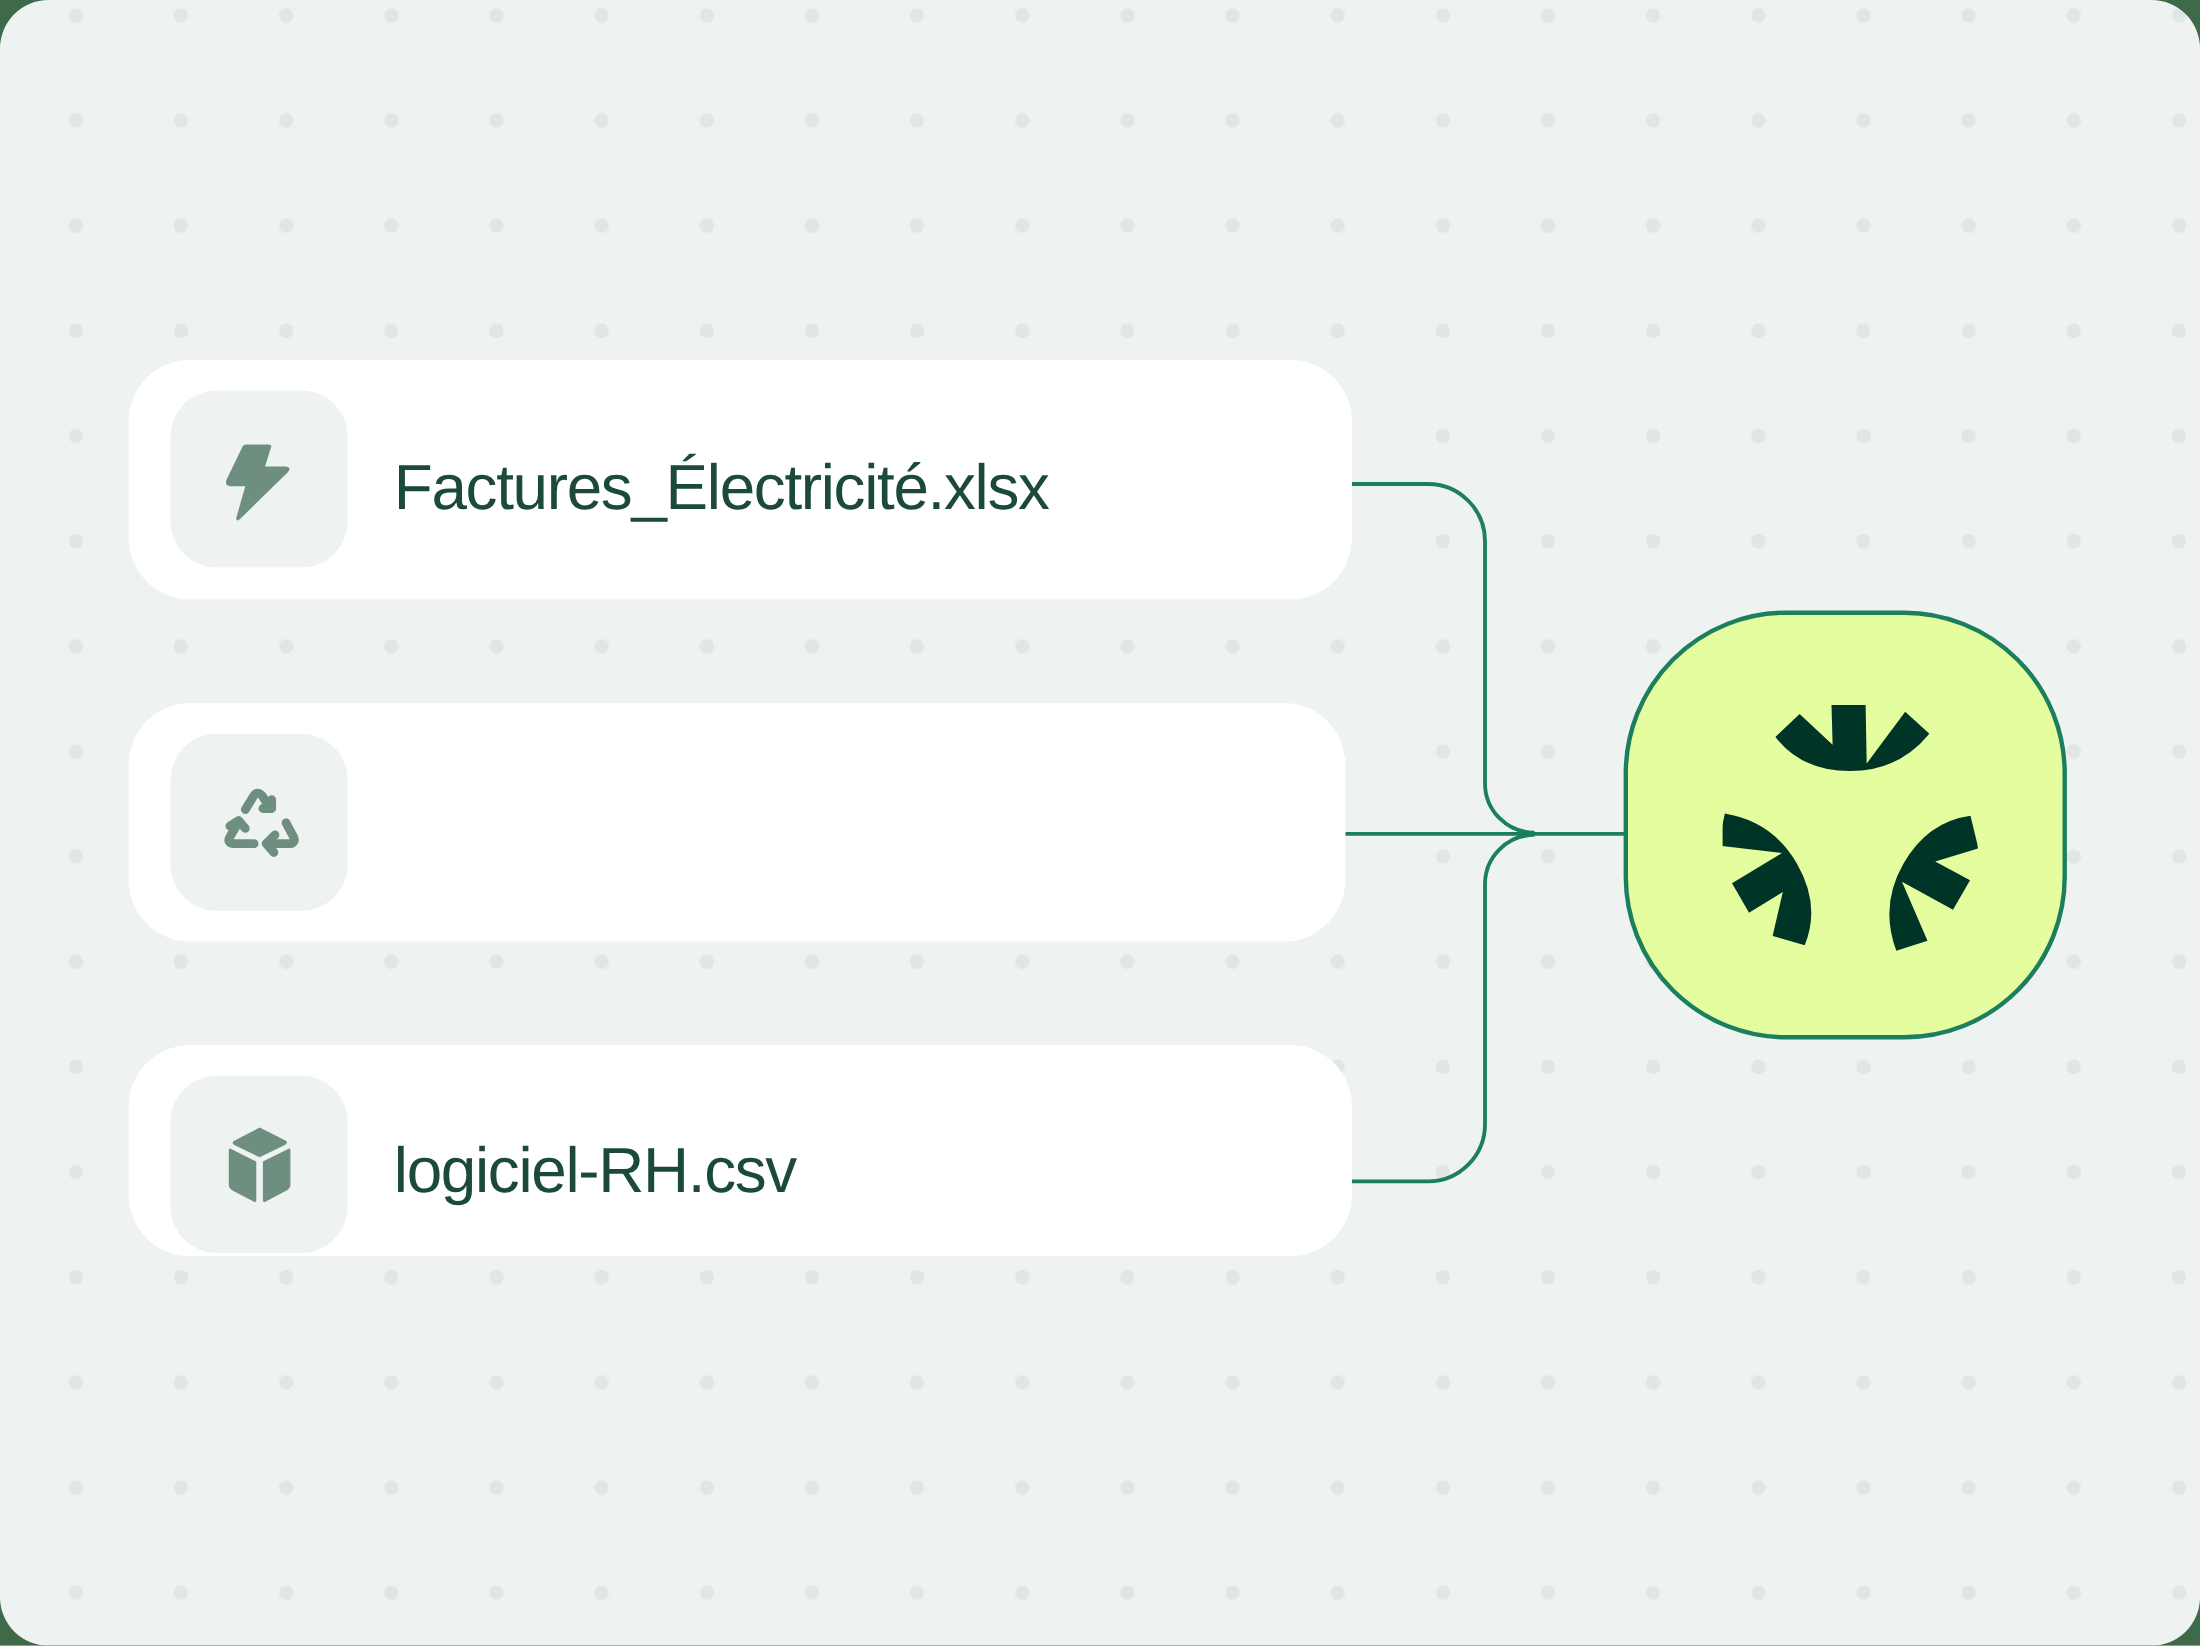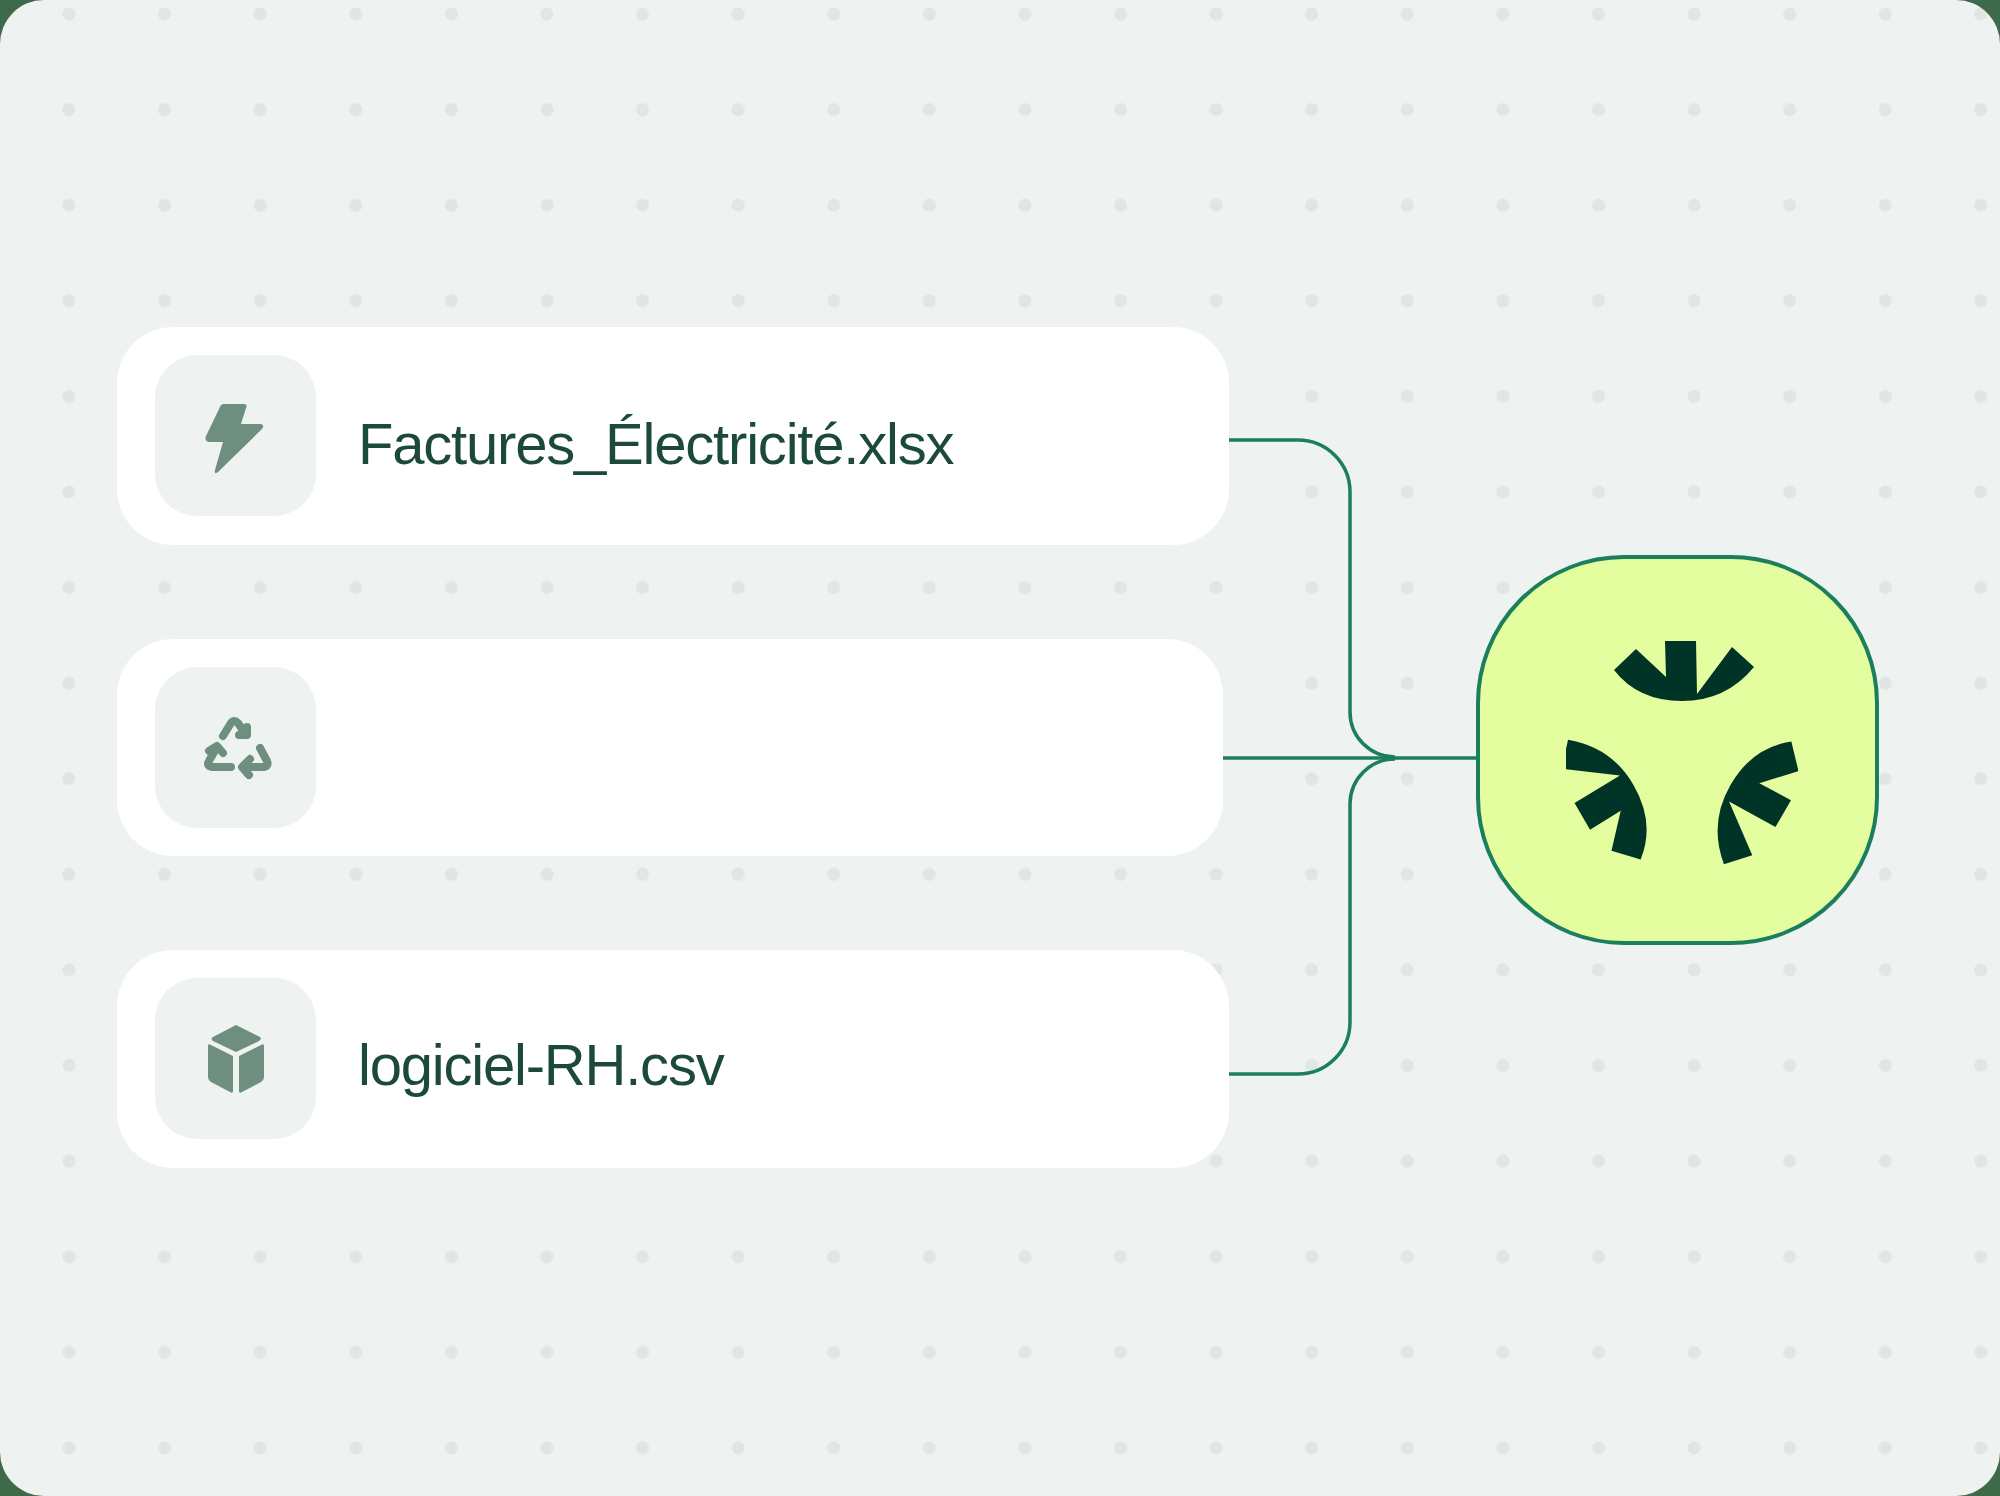--- a/index.html
+++ b/index.html
@@ -69,21 +69,21 @@
           <path d="M43 27 H51 V19"></path>
           <path d="M64 40 L71 53 Q73 58 68 59 H48"></path>
           <path d="M54 51 L46 59 L53 67"></path>
           <path d="M35 59 H16 Q10 58 13 53 L21 39"></path>
           <path d="M13 43 L21 38 L27 45"></path>
         </g>
       </svg>
     </div>
   </div>
 
-  <div class="card" style="top:950px; width:1112px; height:218px;">
+  <div class="card" style="top:950px; width:1112px; height:192px;">
     <div class="icon-box" style="top:28px;">
       <svg width="80" height="80" viewBox="0 0 80 80">
         <g fill="#6e8f80">
           <path d="M40 6 L64 18 Q66 20 63 22 L40 33 L17 22 Q14 20 17 18 Z"></path>
           <path d="M12 27 Q12 24 15 26 L37 37 V72 Q37 75 34 73 L15 63 Q12 61 12 58 Z"></path>
           <path d="M68 27 Q68 24 65 26 L43 37 V72 Q43 75 46 73 L65 63 Q68 61 68 58 Z"></path>
         </g>
       </svg>
     </div>
     <div class="file-name" style="top:86px;">logiciel-RH.csv</div>

